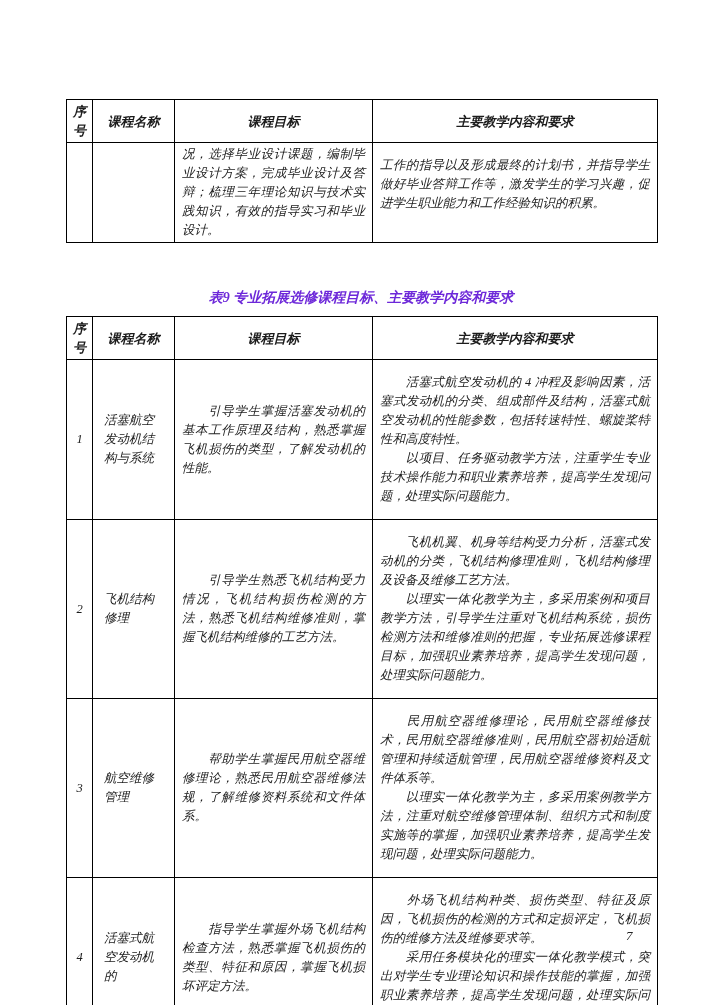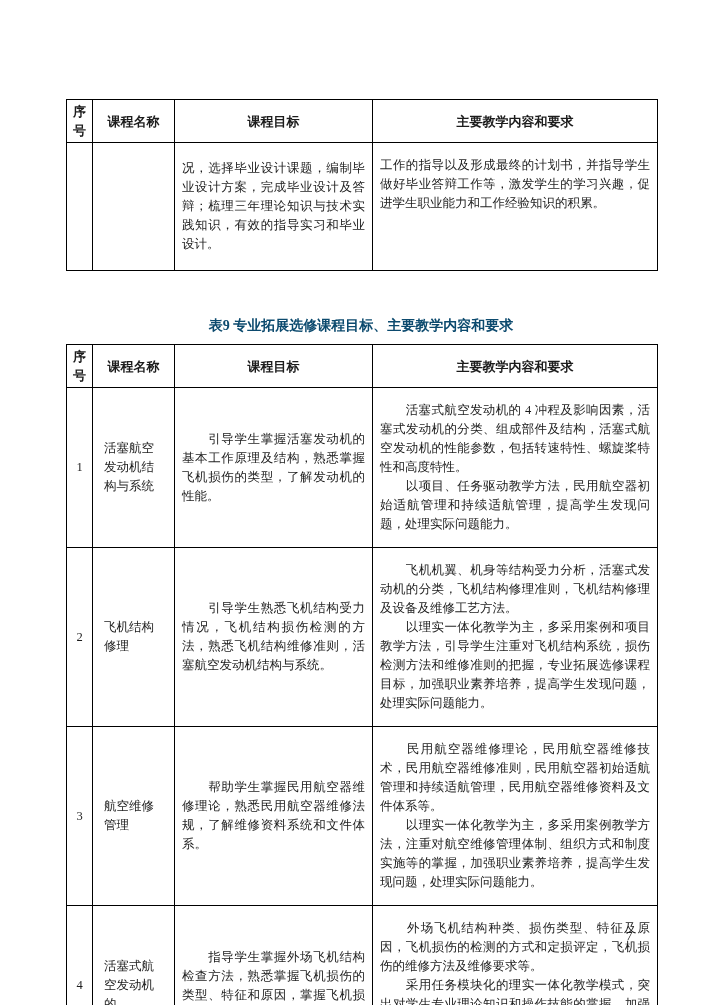--- a/index.html
+++ b/index.html
@@ -4,20 +4,21 @@
 <style>
   html, body { margin: 0; padding: 0; background: #ffffff; }
   .page {
     position: relative;
     width: 722px;
     height: 1005px;
     background: #ffffff;
     font-family: "Liberation Serif", "DejaVu Serif", serif;
     color: #1c1c1c;
     overflow: hidden;
+    font-style: italic;
   }
   .doc-table {
     border-collapse: collapse;
     table-layout: fixed;
     width: 591px;
     margin-left: 66px;
     background: #fff;
   }
   .doc-table col.c-no      { width: 26px; }
   .doc-table col.c-name    { width: 82px; }
@@ -48,41 +49,41 @@
   td.col-no {
     text-align: center;
     padding: 0 2px;
   }
   td.col-name {
     text-align: left;
     padding: 0 11px;
   }
   td.col-goal {
     text-align: justify;
-    padding: 16px 7px;
+    padding: 2px 7px;
   }
   td.col-content {
     text-align: justify;
     vertical-align: top;
     padding: 13px 7px;
   }
   #table1 td.col-goal { vertical-align: top; }
   #table2 td.col-goal { vertical-align: middle; }
   .doc-table p {
     margin: 0;
     text-align: justify;
   }
   .caption {
     margin-top: 46px;
     margin-bottom: 9px;
     text-align: center;
     font-weight: bold;
     font-size: 14px;
     line-height: 18px;
-    color: #0c4a6e;
+    color: #6d28d9;
   }
   .page-number {
     position: absolute;
     top: 928px;
     left: 626px;
     font-size: 13px;
     color: #222;
   }
 </style>
 </head>
@@ -138,28 +139,28 @@
     </thead>
     <tbody>
         <tr>
           <td class="col-no">1</td>
           <td class="col-name">活塞航空发动机结构与系统</td>
           <td class="col-goal">
             <p>　　引导学生掌握活塞发动机的基本工作原理及结构，熟悉掌握飞机损伤的类型，了解发动机的性能。</p>
           </td>
           <td class="col-content">
             <p>　　活塞式航空发动机的 4 冲程及影响因素，活塞式发动机的分类、组成部件及结构，活塞式航空发动机的性能参数，包括转速特性、螺旋桨特性和高度特性。</p>
-            <p>　　以项目、任务驱动教学方法，民用航空器初始适航管理和持续适航管理，提高学生发现问题，处理实际问题能力。</p>
+            <p>　　以项目、任务驱动教学方法，注重学生专业技术操作能力和职业素养培养，提高学生发现问题，处理实际问题能力。</p>
           </td>
         </tr>
         <tr>
           <td class="col-no">2</td>
           <td class="col-name">飞机结构修理</td>
           <td class="col-goal">
-            <p>　　引导学生熟悉飞机结构受力情况，飞机结构损伤检测的方法，熟悉飞机结构维修准则，活塞航空发动机结构与系统。</p>
+            <p>　　引导学生熟悉飞机结构受力情况，飞机结构损伤检测的方法，熟悉飞机结构维修准则，掌握飞机结构维修的工艺方法。</p>
           </td>
           <td class="col-content">
             <p>　　飞机机翼、机身等结构受力分析，活塞式发动机的分类，飞机结构修理准则，飞机结构修理及设备及维修工艺方法。</p>
             <p>　　以理实一体化教学为主，多采用案例和项目教学方法，引导学生注重对飞机结构系统，损伤检测方法和维修准则的把握，专业拓展选修课程目标，加强职业素养培养，提高学生发现问题，处理实际问题能力。</p>
           </td>
         </tr>
         <tr>
           <td class="col-no">3</td>
           <td class="col-name">航空维修管理</td>
           <td class="col-goal">

